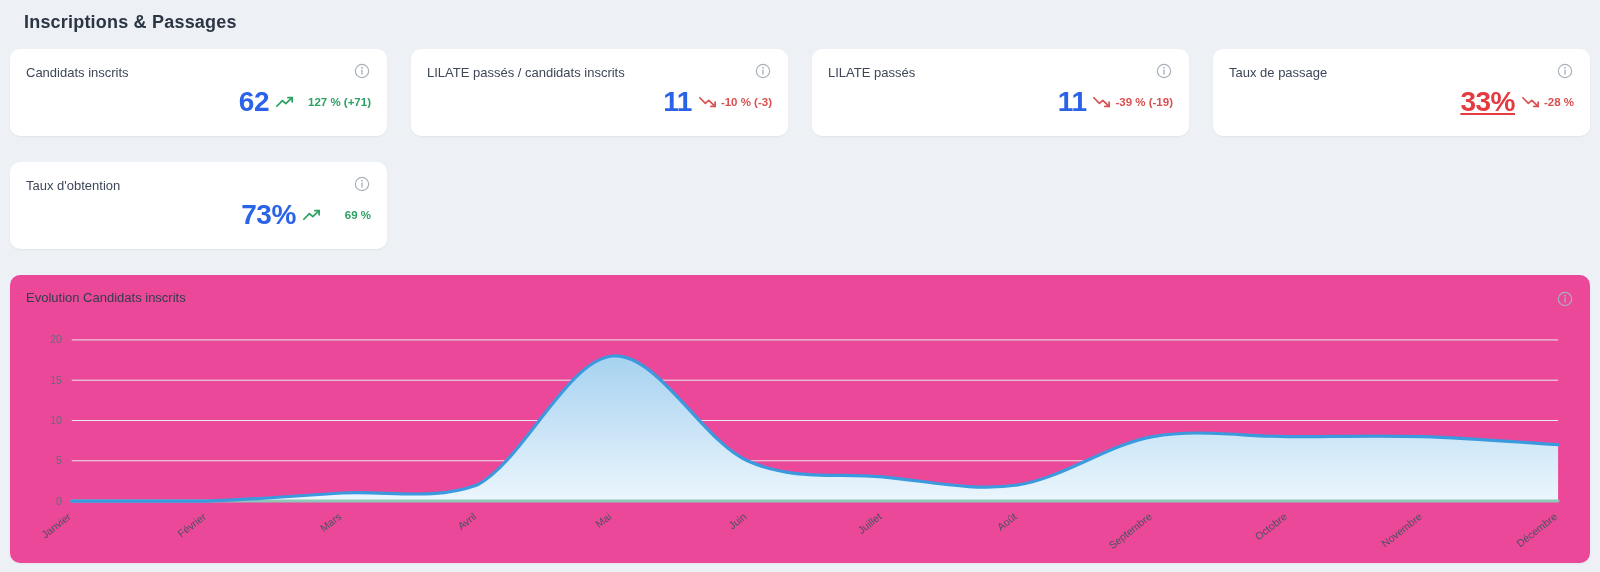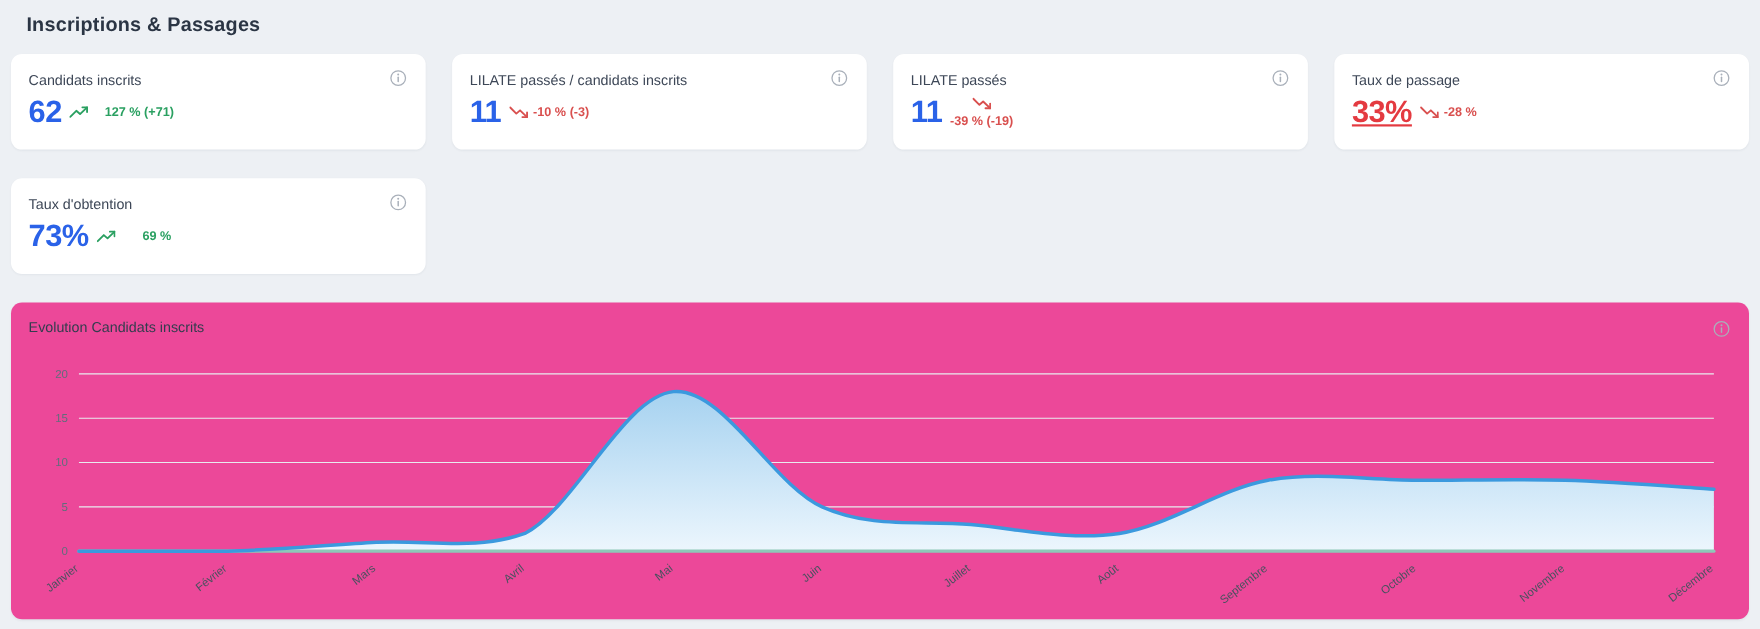--- a/index.html
+++ b/index.html
@@ -42,21 +42,21 @@
   }
   .info-icon {
     color: #a9b0ba;
     display: inline-flex;
     cursor: pointer;
     flex: none;
   }
   .value-row {
     display: flex;
     align-items: center;
-    justify-content: flex-start;
+    justify-content: flex-end;
     gap: 7px;
     margin-top: 6px;
   }
   .kpi-value {
     font-size: 28px;
     font-weight: 700;
     letter-spacing: -.5px;
   }
   .trend {
     display: inline-flex;
@@ -160,21 +160,21 @@
         <span class="info-icon">
           <svg viewBox="0 0 20 20" width="18" height="18">
               <circle cx="10" cy="10" r="7.4" fill="none" stroke="currentColor" stroke-width="1.3"></circle>
               <line x1="10" y1="9.2" x2="10" y2="13.4" stroke="currentColor" stroke-width="1.5" stroke-linecap="round"></line>
               <circle cx="10" cy="6.3" r="1" fill="currentColor"></circle>
             </svg>
         </span>
       </div>
       <div class="value-row">
         <span class="kpi-value" style="color: rgb(42, 98, 232);">11</span>
-        <span class="trend" style="color: rgb(217, 80, 79); flex-direction: column;">
+        <span class="trend" style="color: rgb(217, 80, 79);">
           <svg class="trend-icon" viewBox="0 0 20 14" width="17" height="12">
               <path class="t-main" fill="none" stroke="currentColor" stroke-width="2" stroke-linecap="round" stroke-linejoin="round" d="M1 2 L7.5 8.5 L11.5 5 L19 12.2"></path>
               <path class="t-head" fill="none" stroke="currentColor" stroke-width="2" stroke-linecap="round" stroke-linejoin="round" d="M14 12.2 L19 12.2 L19 7.2"></path>
             </svg>
           <span class="trend-text">-39 % (-19)</span>
         </span>
       </div>
     </div>
 
     <div class="card">

